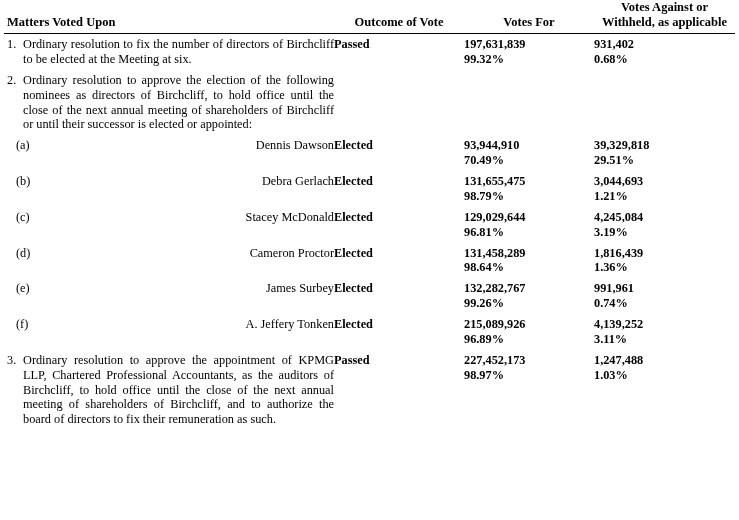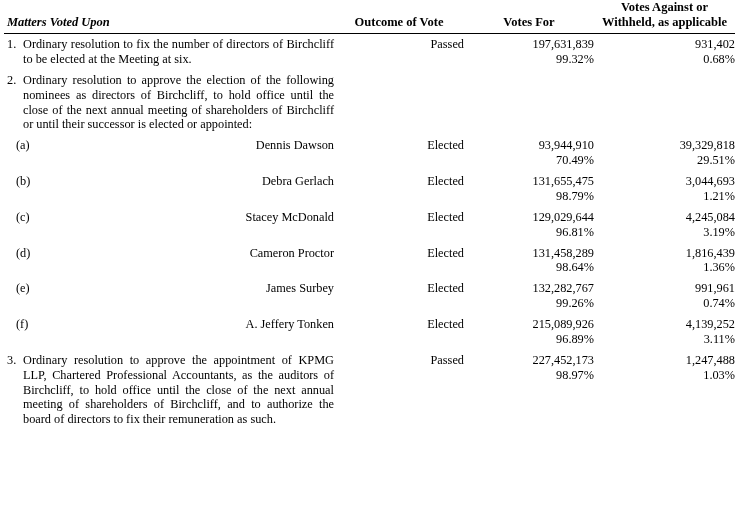--- a/index.html
+++ b/index.html
@@ -35,21 +35,20 @@
   thead th {
     font-size: 12.5px;
     font-weight: bold;
     vertical-align: bottom;
     padding: 0 0 2px 0;
     line-height: 1.22;
   }
   thead th.h-matter {
     text-align: left;
     padding-left: 3px;
-    font-style: italic;
   }
   thead th.h-outcome,
   thead th.h-for,
   thead th.h-against {
     text-align: center;
   }
   .header-rule {
     height: 1.5px;
     background: #000000;
     width: 731px;
@@ -60,22 +59,23 @@
     vertical-align: top;
     padding: 3px 0 3px 0;
     line-height: 1.21;
   }
   tbody td.matter {
     padding-left: 3px;
   }
   tbody td.outcome,
   tbody td.votes-for,
   tbody td.votes-against {
-    text-align: right;
+    text-align: left;
     white-space: nowrap;
+    font-weight: bold;
   }
   .numline { display: block; }
   .pctline { display: block; }
 
   
   .item {
     display: flex;
     align-items: flex-start;
   }
   .item-num {

